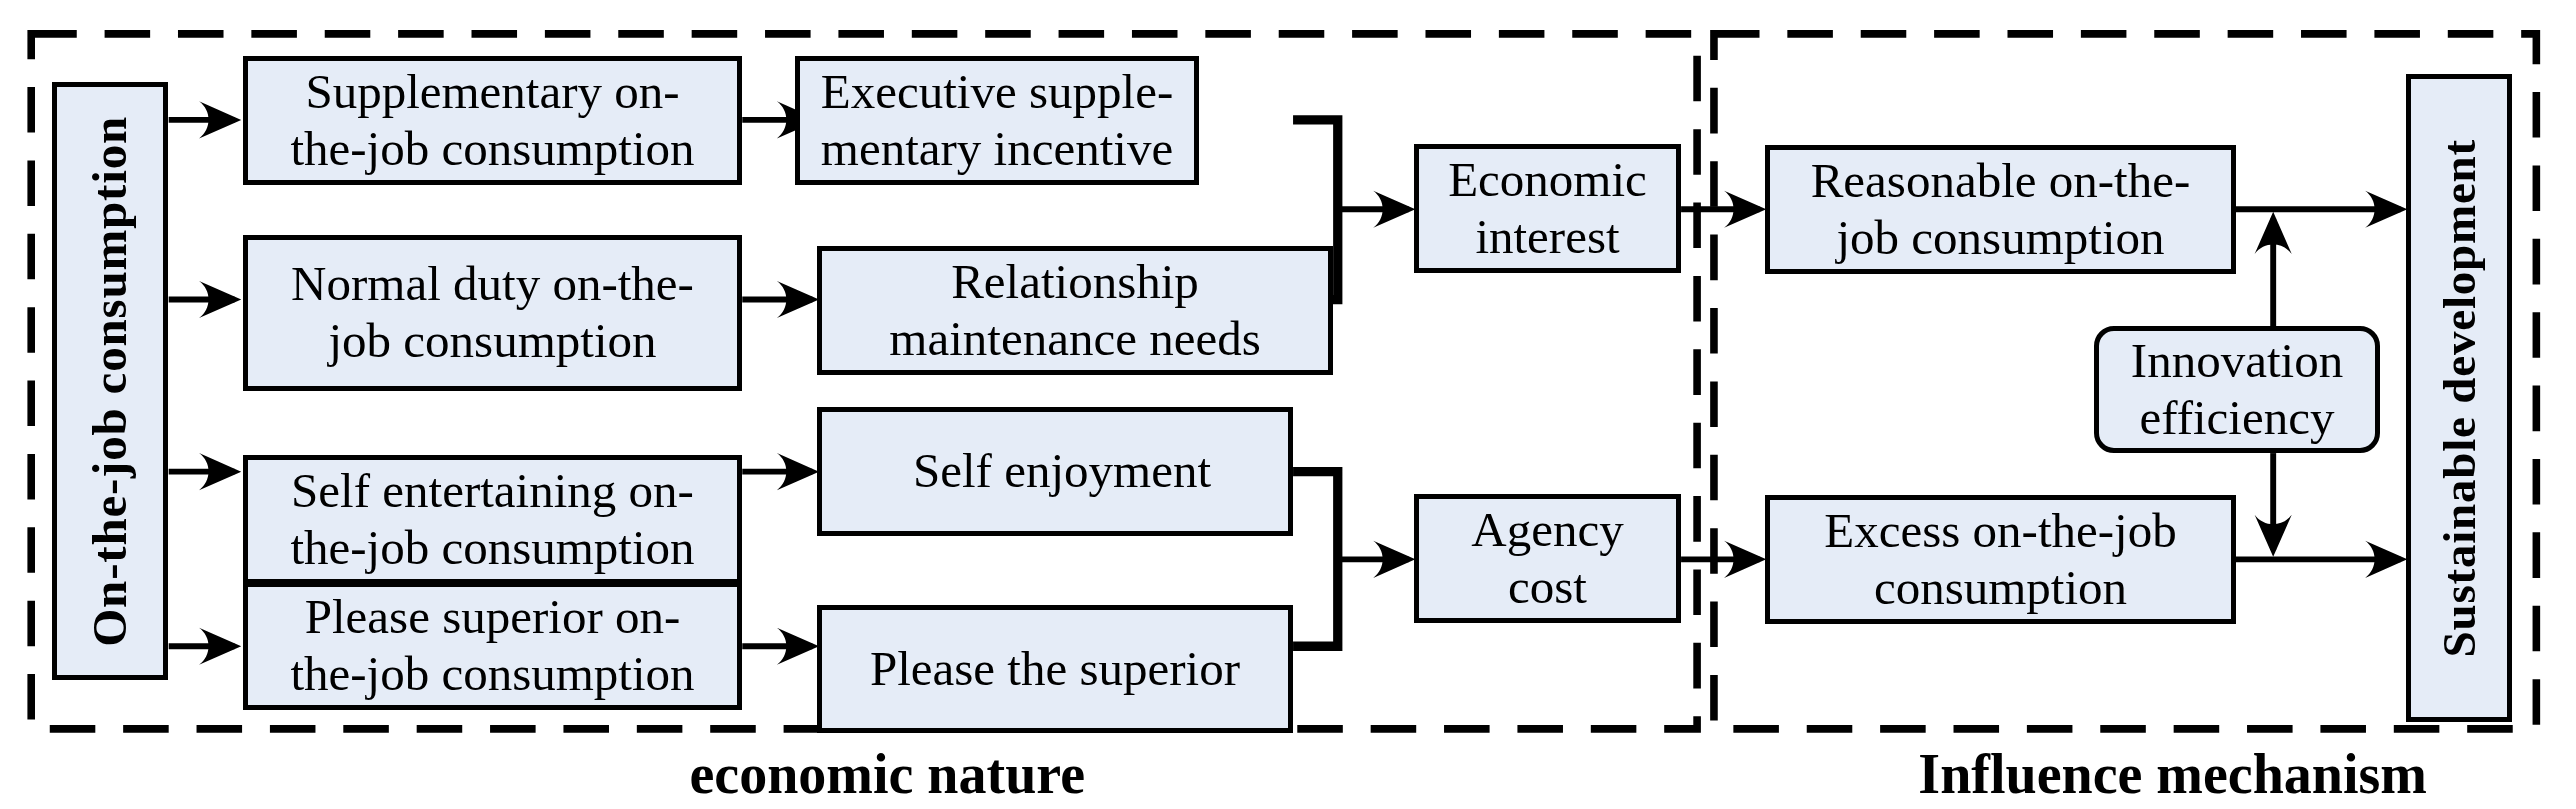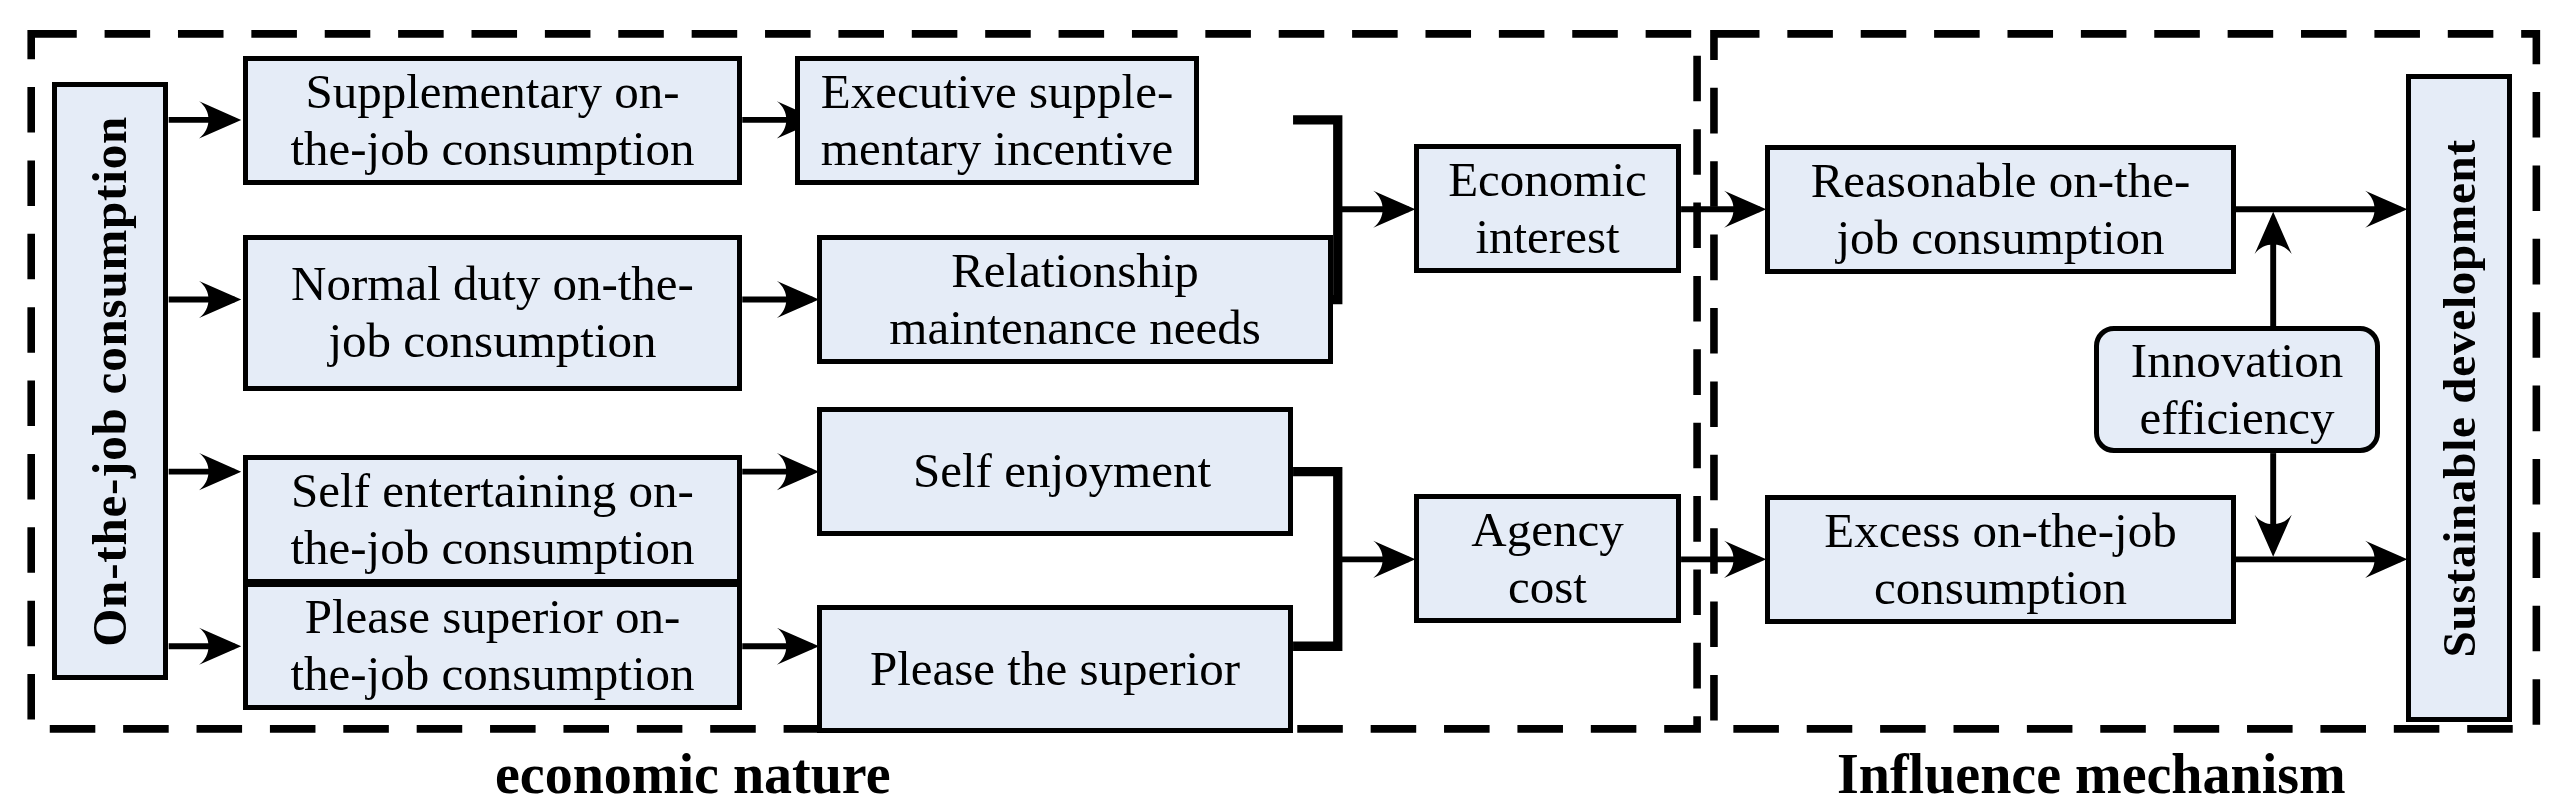--- a/index.html
+++ b/index.html
@@ -16,21 +16,21 @@
     text-align:center; font-size:49px; line-height:1.16;
     white-space:pre-line;
   }
   .vnode { padding:0; }
   .vtext {
     writing-mode:vertical-rl; transform:rotate(180deg);
     font-weight:bold; font-size:49px; letter-spacing:0.8px; white-space:nowrap;
   }
   .section-label {
     position:absolute; font-weight:bold; font-size:56px;
-    text-align:left; white-space:nowrap;
+    text-align:right; white-space:nowrap;
   }
 </style>
 </head>
 <body>
 
 <div class="canvas">
 
   <svg class="layer" width="2576" height="810" viewBox="0 0 3054 960">
     <defs>
       <marker id="ah" markerUnits="userSpaceOnUse" markerWidth="56" markerHeight="48" refX="44" refY="24" orient="auto">
@@ -74,21 +74,21 @@
 the-job consumption</div>
   <div class="node" style="left:243px; top:235px; width:499px; height:156px;">Normal duty on-the-
 job consumption</div>
   <div class="node" style="left:243px; top:407px; width:499px; height:129px;margin-top:48px;">Self entertaining on-
 the-job consumption</div>
   <div class="node" style="left:243px; top:582px; width:499px; height:128px;">Please superior on-
 the-job consumption</div>
 
   <div class="node" style="left:795px; top:56px; width:404px; height:129px;">Executive supple-
 mentary incentive</div>
-  <div class="node" style="left:817px; top:235px; width:516px; height:129px;">Relationship
+  <div class="node" style="left:817px; top:246px; width:516px; height:129px;">Relationship
 maintenance needs</div>
   <div class="node" style="left:817px; top:407px; width:476px; height:129px;padding-left:14px;">Self enjoyment</div>
   <div class="node" style="left:817px; top:582px; width:476px; height:128px;margin-top:23px;">Please the superior</div>
 
   <div class="node" style="left:1414px; top:144px; width:267px; height:129px;">Economic
 interest</div>
   <div class="node" style="left:1414px; top:494px; width:267px; height:129px;">Agency
 cost</div>
 
   <div class="node" style="left:1765px; top:145px; width:471px; height:129px;">Reasonable on-the-

